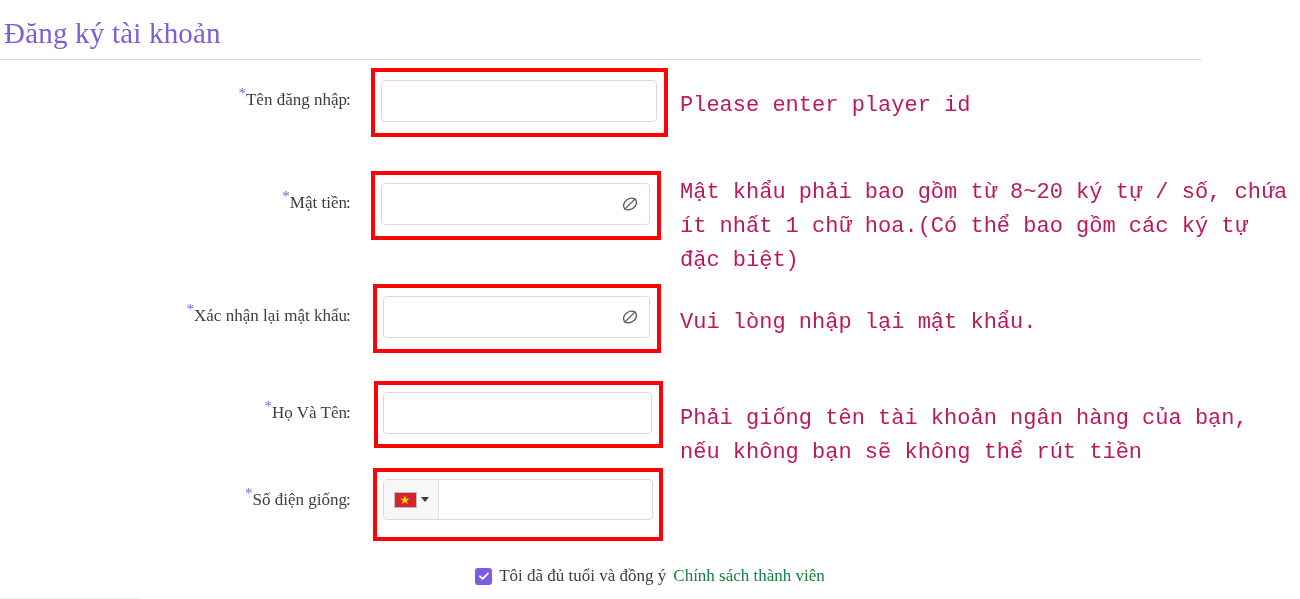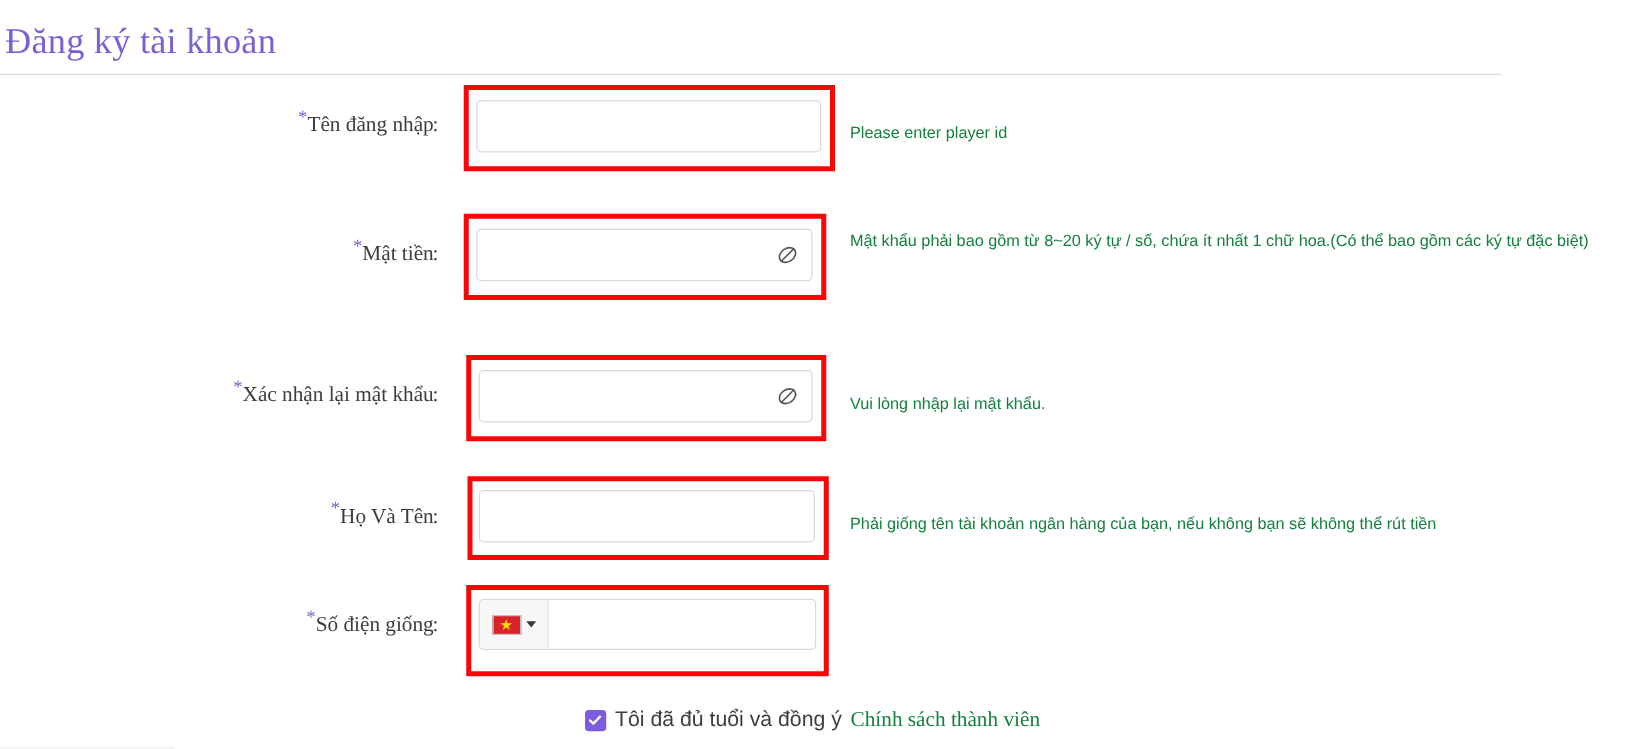--- a/index.html
+++ b/index.html
@@ -110,23 +110,23 @@
     transform: translateY(-50%);
     width: 20px;
     height: 20px;
     cursor: pointer;
   }
 
   
   .hint {
     position: absolute;
     left: 680px;
-    font-size: 13px;
-    color: #15803d;
-    font-family: Liberation Sans, sans-serif;
+    font-size: 22px;
+    color: #be185d;
+    font-family: Liberation Mono, monospace;
     line-height: 34px;
     width: 615px;
   }
 
   
   .phone-shell {
     position: absolute;
     box-sizing: border-box;
     border: 1px solid #d9d9d9;
     border-radius: 4px;
@@ -198,21 +198,21 @@
     border-radius: 3px;
     background: #7b5ce0;
     display: inline-flex;
     align-items: center;
     justify-content: center;
     cursor: pointer;
     flex: 0 0 auto;
   }
   .checkbox svg { display: block; }
   .agreement-text {
-    font-family: Liberation Sans, sans-serif;
+    font-family: Liberation Serif, serif;
     white-space: nowrap;
   }
   .policy-link {
     color: #15803d;
     font-family: "Liberation Serif", "DejaVu Serif", serif;
     white-space: nowrap;
     cursor: pointer;
   }
 
   .bottom-edge {

